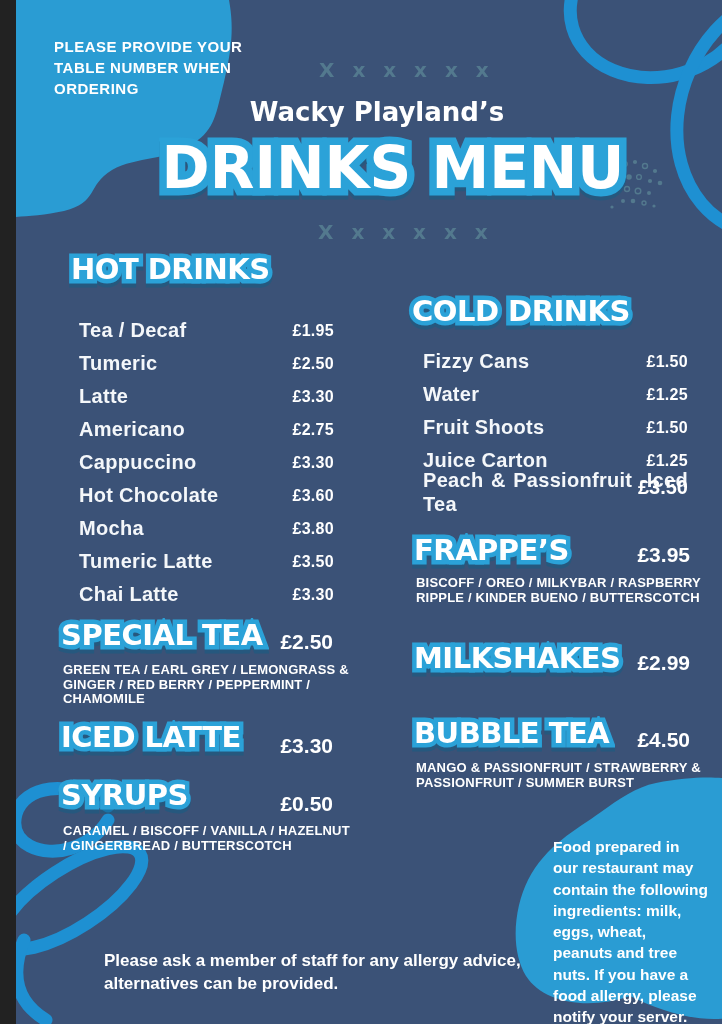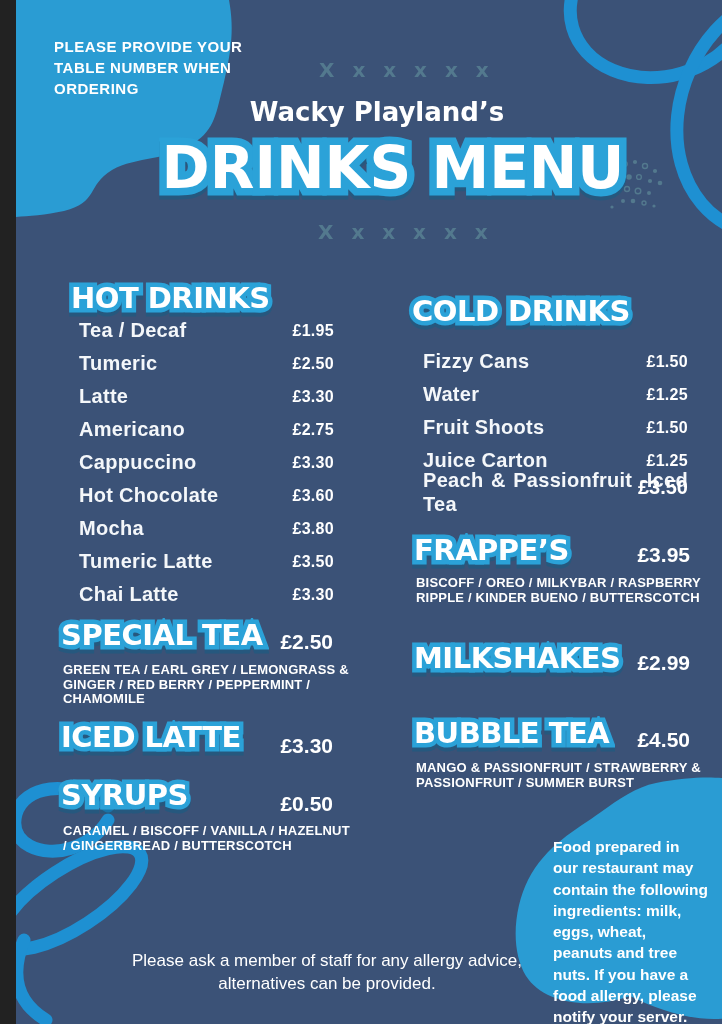--- a/index.html
+++ b/index.html
@@ -60,21 +60,21 @@
 
   .hot-list{left:63px;top:314px;width:255px;}
   .cold-list{left:407px;top:345px;width:265px;}
   .peach-block{position:absolute;left:407px;top:468px;width:265px;z-index:2;}
   .peach-name{font-size:20px;font-weight:bold;letter-spacing:.3px;line-height:24px;
               text-align:justify;color:var(--ink);}
   .peach-price{position:absolute;right:0;top:8px;font-size:20px;font-weight:bold;color:#fff;}
 
   .allergy{left:537px;top:836px;z-index:3;font-size:15.5px;font-weight:bold;line-height:21.3px;color:#fff;}
   .allergy div{white-space:nowrap;}
-  .footer{left:116px;top:950px;font-size:17px;font-weight:normal;line-height:22.5px;color:#fff;text-align:center;}
+  .footer{left:88px;top:950px;font-size:17px;font-weight:bold;line-height:22.5px;color:#fff;}
   .footer div{white-space:nowrap;}
 </style>
 </head>
 <body>
 
 <div class="poster">
 
   <svg class="decor" width="722" height="1024" viewBox="0 0 722 1024">
 
     <path fill="#2A9CD3" d="M0,0 L213,0 C219,32 214,56 208,82 C200,114 199,129 178,143 C152,161 121,156 96,170 C70,186 83,202 48,211 C30,215 12,216 0,217 Z"></path>
@@ -122,21 +122,21 @@
   </div>
 
   <div class="layer xrow xrow-top">X x x x x x</div>
   <div class="layer xrow xrow-bottom">X x x x x x</div>
 
   <div class="layer brand">Wacky Playland’s</div>
   <div class="layer title-wrap">
     <span class="bubble title-bubble" data-text="DRINKS MENU">DRINKS MENU</span>
   </div>
 
-  <div class="section" style="left:55px;top:281px;">
+  <div class="section" style="left:55px;top:252px;">
     <span class="bubble section-bubble" data-text="HOT DRINKS">HOT DRINKS</span>
   </div>
   <div class="layer menu-list hot-list">
     <div class="menu-row">
       <span class="item-name">Tea / Decaf</span>
       <span class="item-price">£1.95</span>
     </div>
     <div class="menu-row">
       <span class="item-name">Tumeric</span>
       <span class="item-price">£2.50</span>

